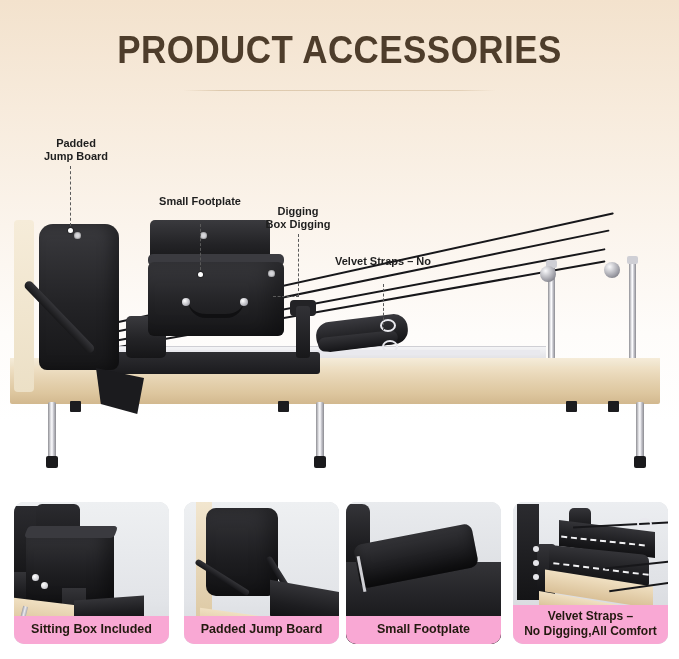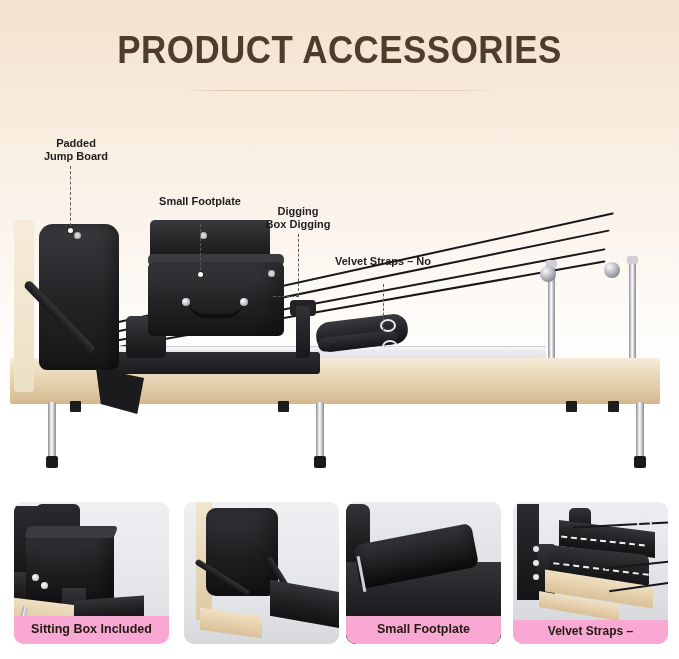--- a/index.html
+++ b/index.html
@@ -230,20 +230,21 @@
     <div class="thumb t2">
       <div class="thumb-photo">
         <div class="ph ph-bgwall" style="left:0;top:0;width:155px;height:142px;"></div>
         <div class="ph" style="left:12px;top:0;width:16px;height:118px;background:linear-gradient(180deg,#f2e6cf,#ddc9a4);"></div>
         <div class="ph ph-blk" style="left:22px;top:6px;width:72px;height:88px;border-radius:10px;box-shadow:inset -10px 0 18px rgba(0,0,0,.35);"></div>
         <div class="ph" style="left:12px;top:56px;width:62px;height:6px;border-radius:4px;background:linear-gradient(180deg,#343438,#17171a);transform:rotate(32deg);transform-origin:left center;"></div>
         <div class="ph" style="left:84px;top:52px;width:40px;height:6px;border-radius:4px;background:linear-gradient(180deg,#343438,#17171a);transform:rotate(58deg);transform-origin:left center;"></div>
         <div class="ph ph-blk" style="left:86px;top:84px;width:70px;height:36px;transform:skewY(10deg);"></div>
         <div class="ph ph-wood" style="left:16px;top:110px;width:62px;height:22px;transform:skewY(8deg);"></div>
       </div>
+      <div class="cap">Padded Jump Board</div>
     </div>
 
     <div class="thumb t3">
       <div class="thumb-photo">
         <div class="ph" style="left:0;top:0;width:155px;height:142px;background:linear-gradient(180deg,#e9ebee 0%,#dcdee2 60%,#cfd1d6 100%);"></div>
         <div class="ph ph-blk" style="left:0;top:2px;width:24px;height:70px;border-radius:0 8px 0 0;"></div>
         <div class="ph ph-blk" style="left:0;top:60px;width:155px;height:82px;"></div>
         <div class="ph ph-blk" style="left:10px;top:32px;width:120px;height:44px;border-radius:8px;transform:rotate(-11deg);box-shadow:inset 0 -8px 14px rgba(0,0,0,.45);"></div>
         <div class="ph" style="left:14px;top:54px;width:3px;height:36px;background:#cfcfd4;transform:rotate(-11deg);"></div>
         <div class="ph" style="left:0;top:122px;width:155px;height:20px;background:#0d0d0f;"></div>
@@ -266,16 +267,17 @@
         <div class="ph" style="left:60px;top:22px;width:96px;height:2px;background:#17171a;transform:rotate(-3deg);"></div>
         <div class="ph" style="left:92px;top:62px;width:66px;height:2px;background:#17171a;transform:rotate(-6deg);"></div>
         <div class="ph" style="left:96px;top:84px;width:60px;height:2px;background:#17171a;transform:rotate(-8deg);"></div>
         <div class="ph" style="left:124px;top:16px;width:11px;height:8px;border:2px solid #e9e9ee;border-radius:50%;"></div>
         <div class="ph" style="left:20px;top:44px;width:6px;height:6px;border-radius:50%;background:#e6e6ea;"></div>
         <div class="ph" style="left:20px;top:58px;width:6px;height:6px;border-radius:50%;background:#e6e6ea;"></div>
         <div class="ph" style="left:20px;top:72px;width:6px;height:6px;border-radius:50%;background:#e6e6ea;"></div>
       </div>
       <div class="cap two">
         <div>Velvet Straps –</div>
+        <div>No Digging,All Comfort</div>
       </div>
     </div>
   </div>
 </div>
 
 </body></html>

